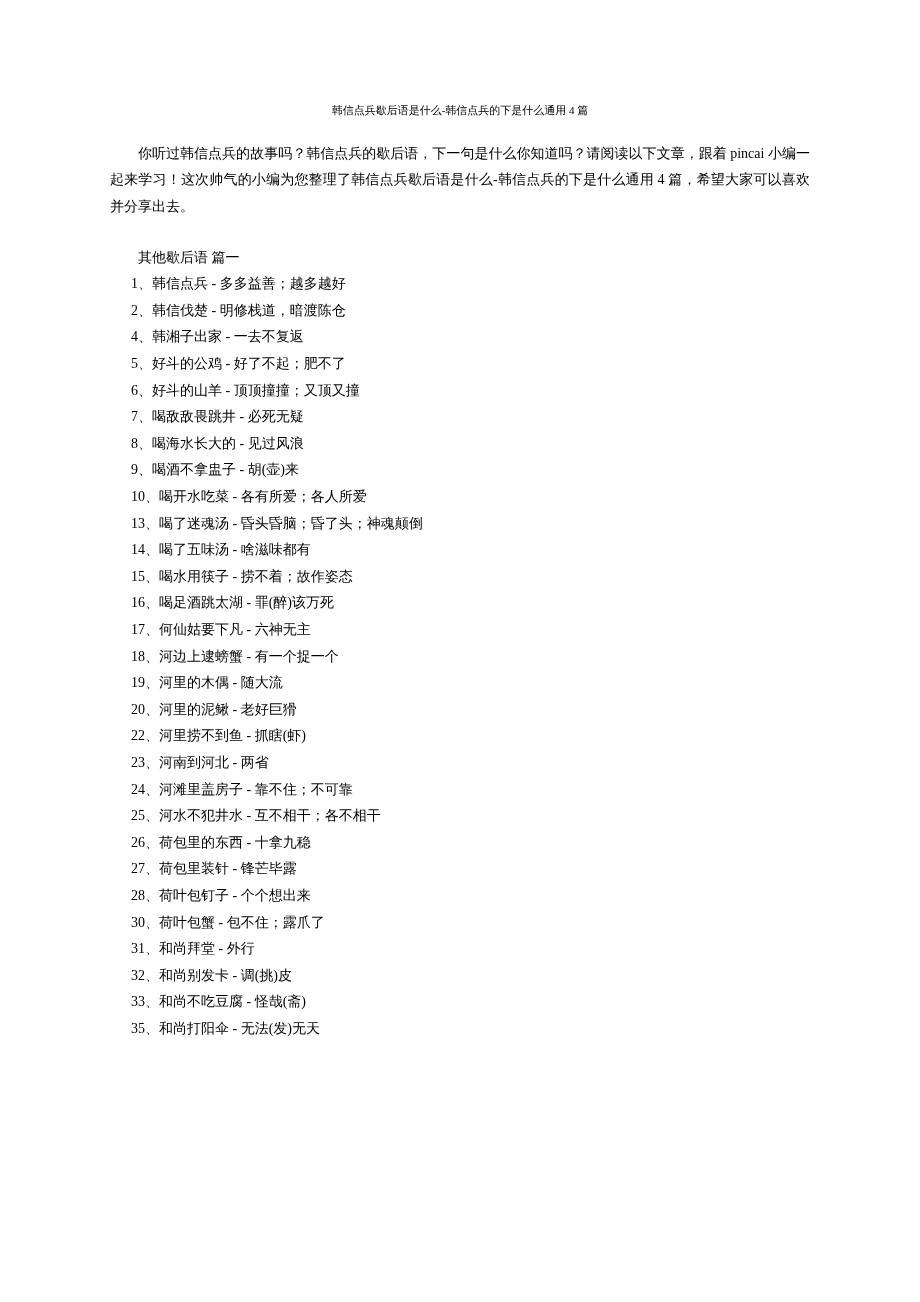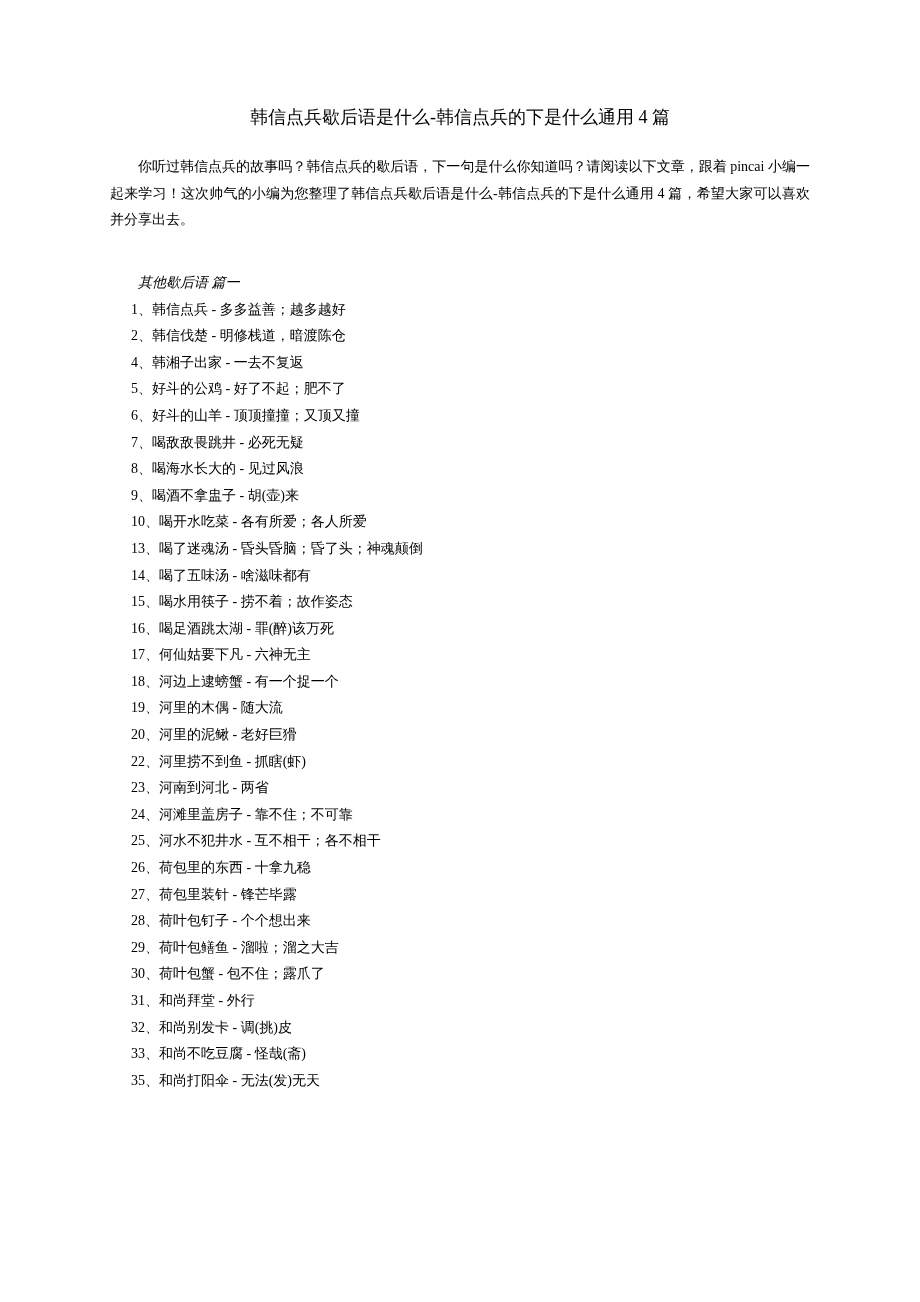--- a/index.html
+++ b/index.html
@@ -11,32 +11,31 @@
       font-family: "SimSun", "宋体", serif;
       font-size: 14px;
       line-height: 1.9;
       color: #000;
       background: #fff;
       padding: 100px 110px 60px 110px;
       width: 920px;
     }
     .title {
       text-align: center;
-      font-size: 18px;
+      font-size: 11px;
       margin-bottom: 20px;
     }
     .intro {
       text-indent: 2em;
-      margin-bottom: 36px;
+      margin-bottom: 24px;
       text-align: justify;
     }
     .section-heading {
       text-indent: 2em;
       margin-bottom: 0;
-      font-style: italic;
     }
     .list-item {
       text-indent: 1.5em;
       margin-bottom: 0;
     }
   </style>
 </head>
 <body>
 
 <div class="title">韩信点兵歇后语是什么-韩信点兵的下是什么通用 4 篇</div>
@@ -63,19 +62,18 @@
   <div class="list-item">18、河边上逮螃蟹 - 有一个捉一个</div>
   <div class="list-item">19、河里的木偶 - 随大流</div>
   <div class="list-item">20、河里的泥鳅 - 老好巨猾</div>
   <div class="list-item">22、河里捞不到鱼 - 抓瞎(虾)</div>
   <div class="list-item">23、河南到河北 - 两省</div>
   <div class="list-item">24、河滩里盖房子 - 靠不住；不可靠</div>
   <div class="list-item">25、河水不犯井水 - 互不相干；各不相干</div>
   <div class="list-item">26、荷包里的东西 - 十拿九稳</div>
   <div class="list-item">27、荷包里装针 - 锋芒毕露</div>
   <div class="list-item">28、荷叶包钉子 - 个个想出来</div>
-  <div class="list-item">29、荷叶包鳝鱼 - 溜啦；溜之大吉</div>
   <div class="list-item">30、荷叶包蟹 - 包不住；露爪了</div>
   <div class="list-item">31、和尚拜堂 - 外行</div>
   <div class="list-item">32、和尚别发卡 - 调(挑)皮</div>
   <div class="list-item">33、和尚不吃豆腐 - 怪哉(斋)</div>
   <div class="list-item">35、和尚打阳伞 - 无法(发)无天</div>
 </div>
 
 </body></html>

